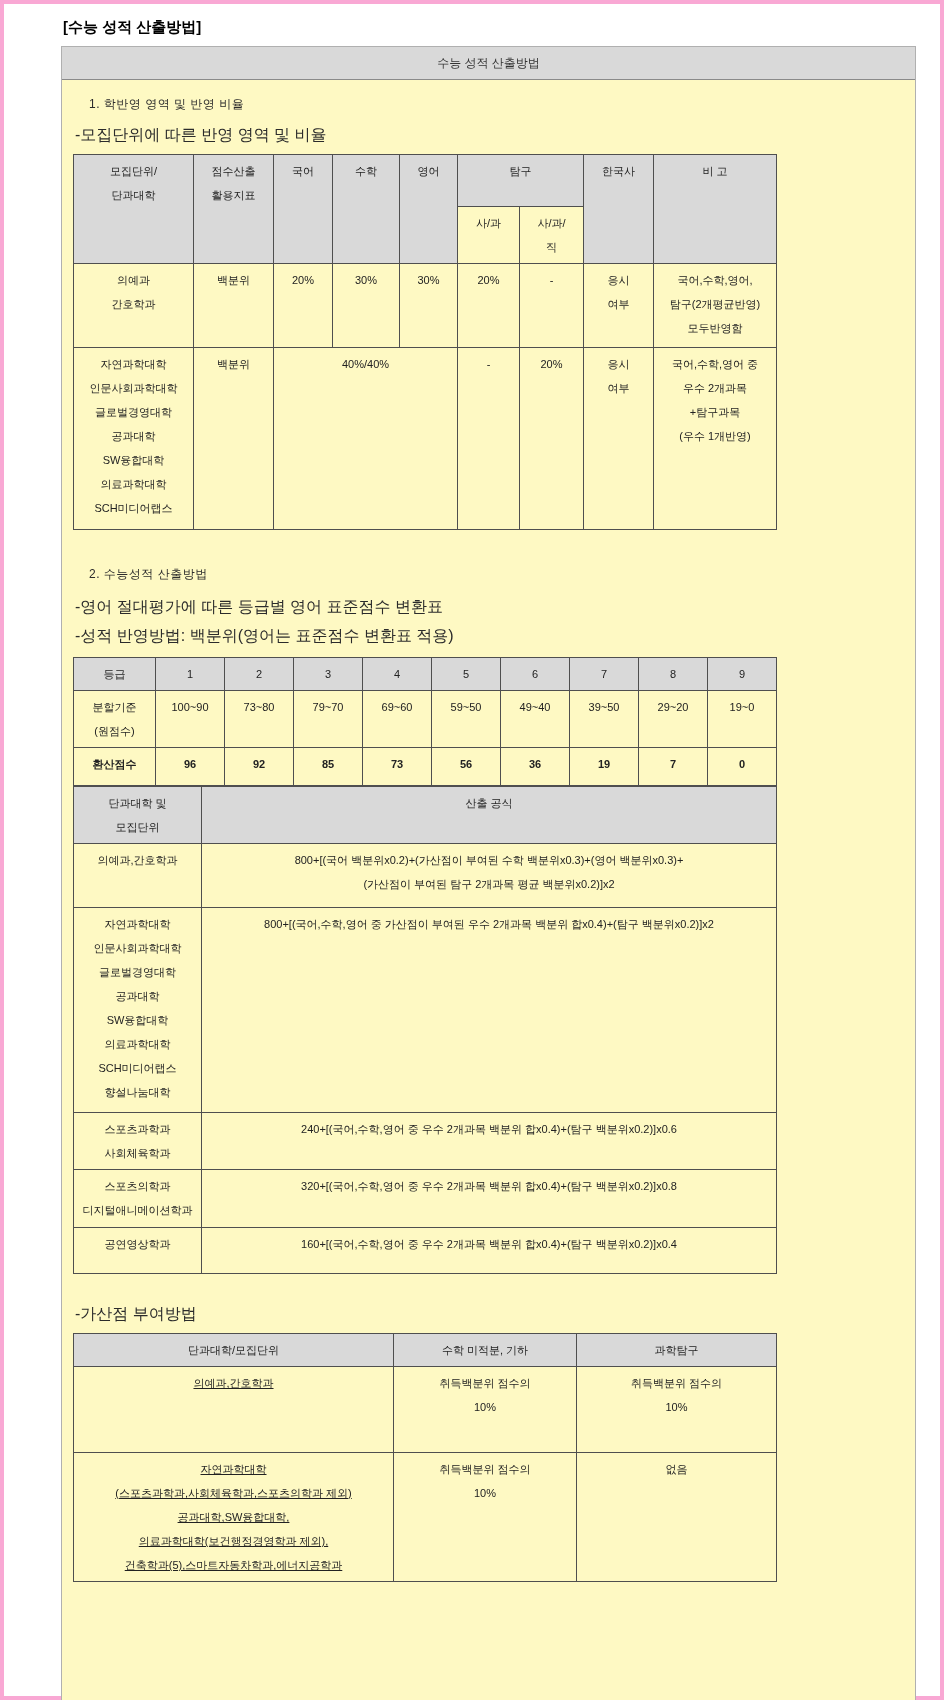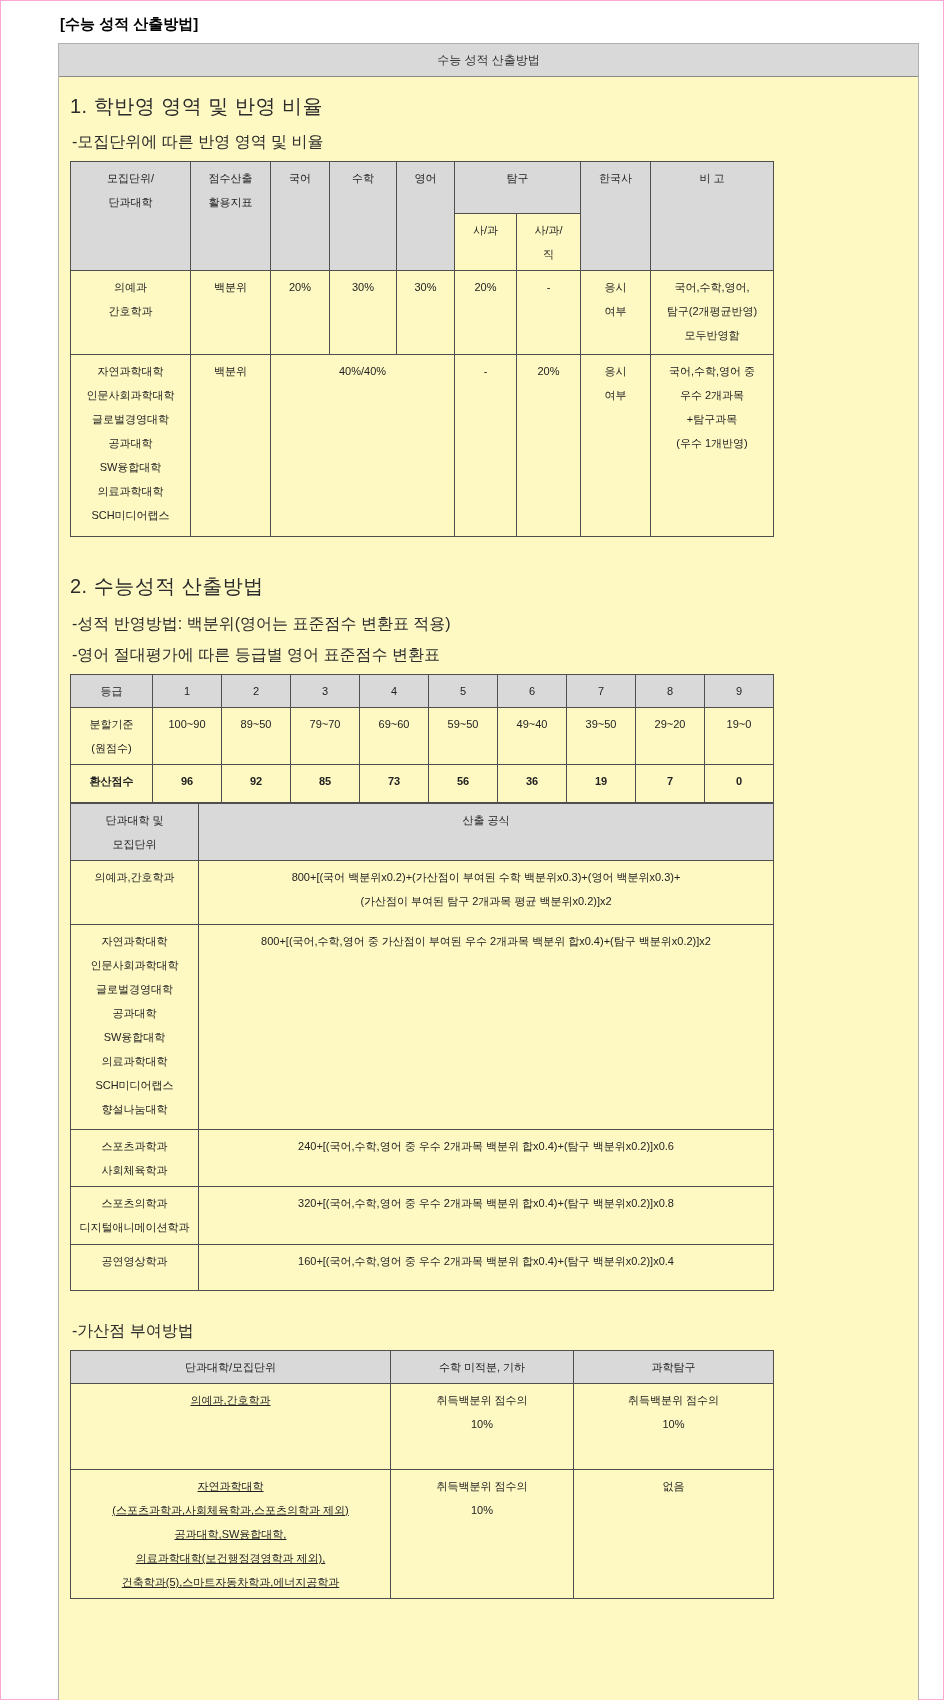--- a/index.html
+++ b/index.html
@@ -1,23 +1,23 @@
 <!DOCTYPE html>
 <html><head>
 <meta charset="utf-8">
 <style>
   * { box-sizing: border-box; }
   html, body { margin:0; padding:0; background:#ffffff; }
   body { width:944px; font-family:"Liberation Sans","DejaVu Sans",sans-serif; color:#2b2b2b; }
-  .viewport { width:944px; height:1700px; border:1px solid #f9a8d4; padding:12px 24px 0 57px; }
+  .viewport { width:944px; height:1700px; border:4px solid #f9a8d4; padding:12px 24px 0 57px; }
   .doc-title { font-size:15px; font-weight:700; color:#000; margin:2px 0 9px 2px; }
   .outer { border:1px solid #b0b0b0; height:1664px; background:#fef9c3; }
   .bar { height:33px; line-height:33px; background:#d9d9d9; border-bottom:1px solid #8a8a8a; text-align:center; font-size:12px; color:#333; }
   .inner { padding:14px 11px 0 11px; }
-  .h2 { font-size:20px; color:#2b2b2b; margin:2px 0 12px 0; letter-spacing:0.5px; }
+  .h2 { font-size:12px; color:#2b2b2b; margin:2px 0 12px 16px; letter-spacing:0.5px; }
   .dash { font-size:16px; color:#2b2b2b; margin:0 0 8px 2px; }
   .mt36 { margin-top:36px; }
   .mt34 { margin-top:34px; }
   .mt30 { margin-top:30px; }
   .mb14 { margin-bottom:14px; }
   .mb10 { margin-bottom:10px; }
   table.tbl { border-collapse:collapse; table-layout:fixed; width:703px; font-size:11px; color:#222; }
   table.tbl td { border:1px solid #4f4f4f; padding:4px 6px; vertical-align:top; text-align:center; white-space:pre-line; line-height:24px; overflow:hidden; }
   td.g { background:#d9d9d9;margin-left:25px; }
   td.l { text-align:left; }
@@ -100,22 +100,22 @@
 여부</td>
             <td>국어,수학,영어 중
 우수 2개과목
 +탐구과목
 (우수 1개반영)</td>
           </tr>
         </tbody>
       </table>
 
       <div class="h2 mt36 mb14">2. 수능성적 산출방법</div>
+      <div class="dash">-영어 절대평가에 따른 등급별 영어 표준점수 변환표</div>
       <div class="dash mb10">-성적 반영방법: 백분위(영어는 표준점수 변환표 적용)</div>
-      <div class="dash">-영어 절대평가에 따른 등급별 영어 표준점수 변환표</div>
 
       <table class="tbl">
         <colgroup>
           <col style="width:82px">
             <col style="width:69px">
             <col style="width:69px">
             <col style="width:69px">
             <col style="width:69px">
           <col style="width:69px">
             <col style="width:69px">
@@ -133,21 +133,21 @@
             <td class="g">5</td>
             <td class="g">6</td>
             <td class="g">7</td>
             <td class="g">8</td>
             <td class="g">9</td>
           </tr>
           <tr style="height:57px">
             <td>분할기준
 (원점수)</td>
             <td>100~90</td>
-            <td>89~50</td>
+            <td>73~80</td>
             <td>79~70</td>
             <td>69~60</td>
             <td>59~50</td>
             <td>49~40</td>
             <td>39~50</td>
             <td>29~20</td>
             <td>19~0</td>
           </tr>
           <tr class="b" style="height:38px">
             <td>환산점수</td>

